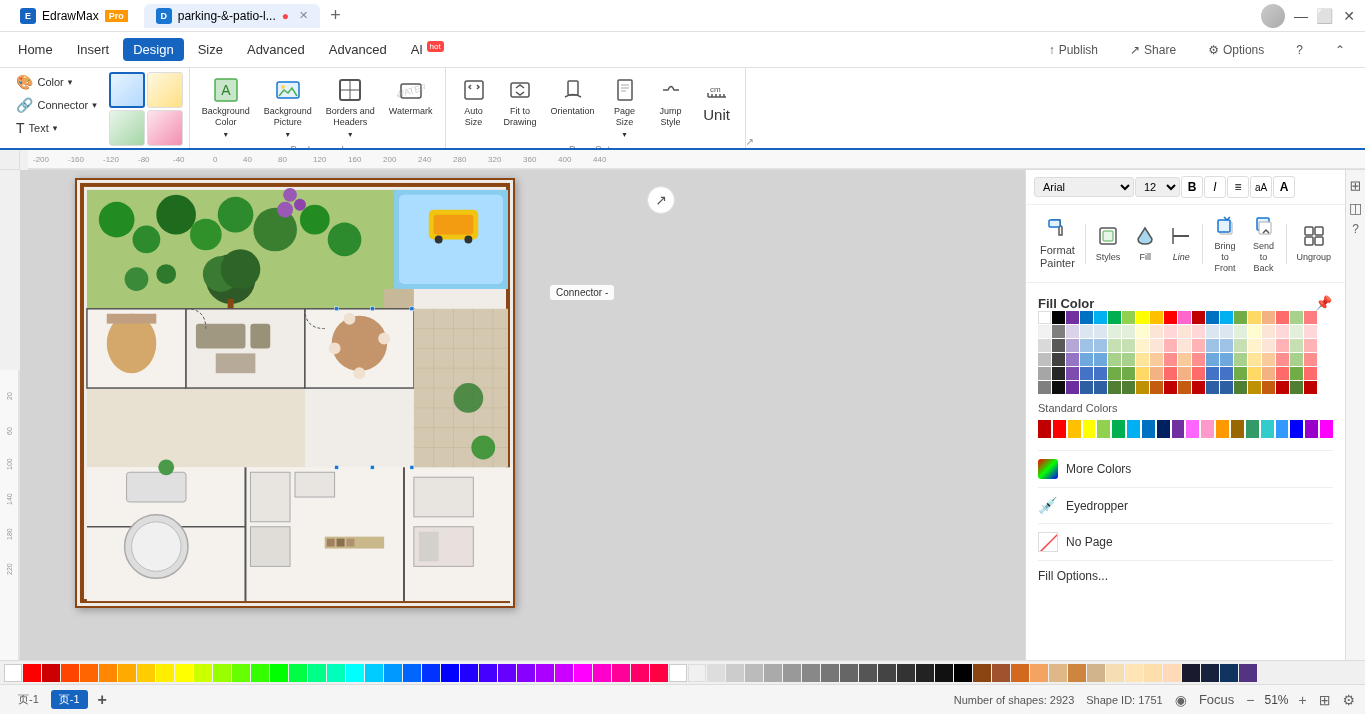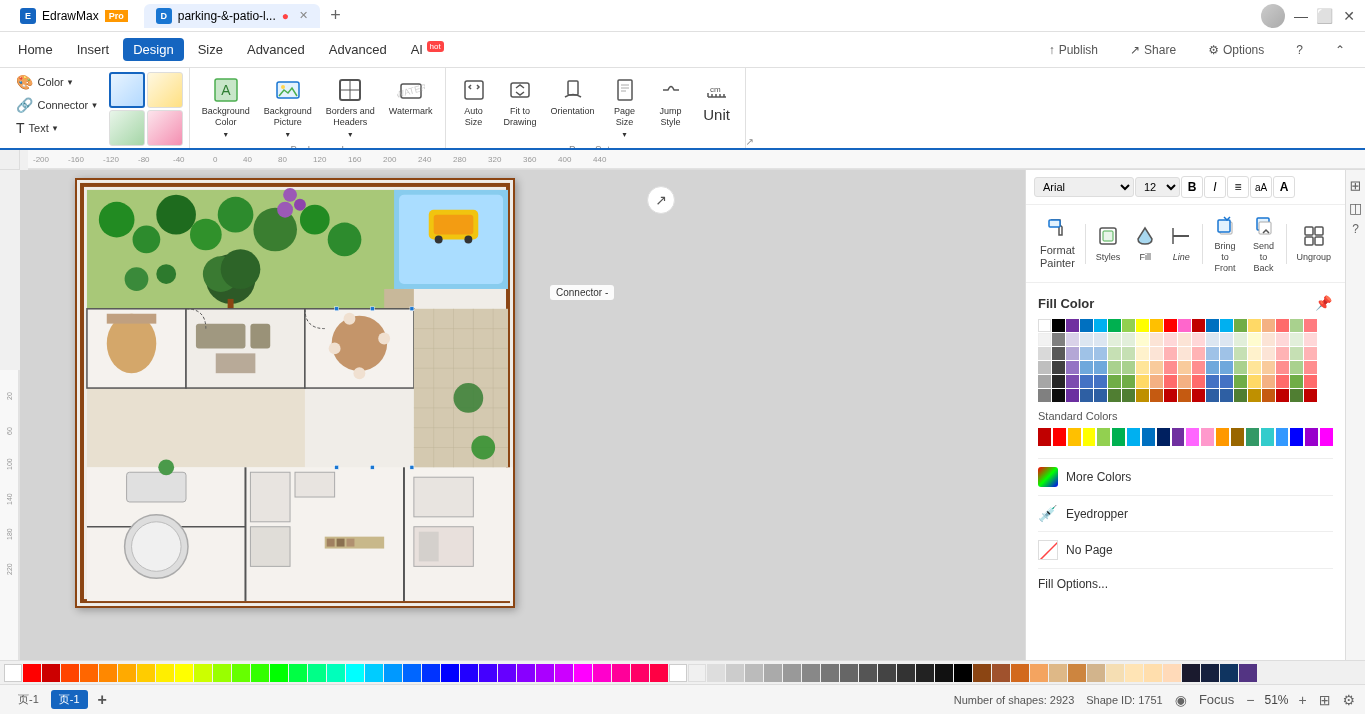--- a/index.html
+++ b/index.html
@@ -54,21 +54,21 @@
     .canvas-area { flex: 1; background: #d0d0d0; position: relative; overflow: hidden; }
     .prop-btn { display: flex; flex-direction: column; align-items: center; padding: 3px 6px; border-radius: 3px; cursor: pointer; font-size: 9px; color: #444; gap: 1px; }
     .prop-btn-icon { font-size: 16px; }
     .prop-sep { width: 1px; height: 40px; background: #e0e0e0; margin: 0 2px; }
     .font-select { border: 1px solid #ddd; border-radius: 3px; padding: 2px 4px; font-size: 11px; width: 100px; }
     .font-size { border: 1px solid #ddd; border-radius: 3px; padding: 2px 4px; font-size: 11px; width: 45px; }
     .fmt-btn { width: 22px; height: 22px; border: 1px solid #ddd; border-radius: 3px; cursor: pointer; display: flex; align-items: center; justify-content: center; font-size: 12px; background: white; }
 
     
     .fill-panel { padding: 12px; }
-    .fill-header { display: flex; align-items: center; justify-content: space-between; margin-bottom: 8px; }
+    .fill-header { display: flex; align-items: center; justify-content: space-between; margin-bottom: 0; }
     .fill-title { font-size: 13px; font-weight: 600; color: #333; }
     .fill-pin { cursor: pointer; color: #666; font-size: 14px; }
     .std-colors-label { font-size: 11px; color: #555; margin-bottom: 6px; font-weight: 500; }
     .std-colors { display: flex; gap: 2px; margin-bottom: 12px; }
     .fill-option { display: flex; align-items: center; gap: 8px; padding: 4px 0; cursor: pointer; font-size: 12px; color: #333; }
     .fill-divider { height: 1px; background: #eee; margin: 4px 0; }
 
     
     .status-bar { height: 30px; background: #f5f5f5; border-top: 1px solid #ddd; display: flex; align-items: center; padding: 0 10px; gap: 16px; font-size: 11px; color: #555; }
     .status-item { display: flex; align-items: center; gap: 4px; }

